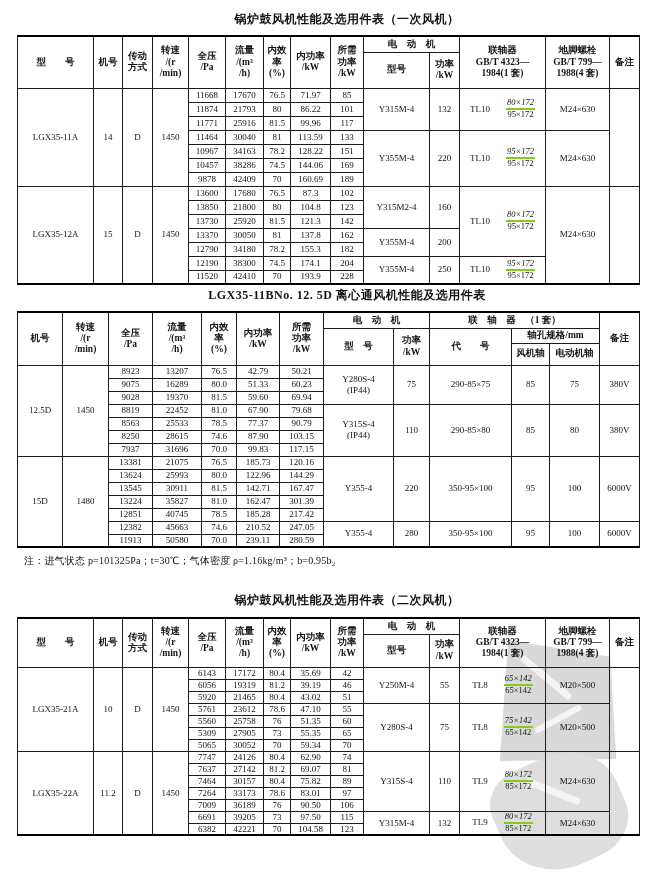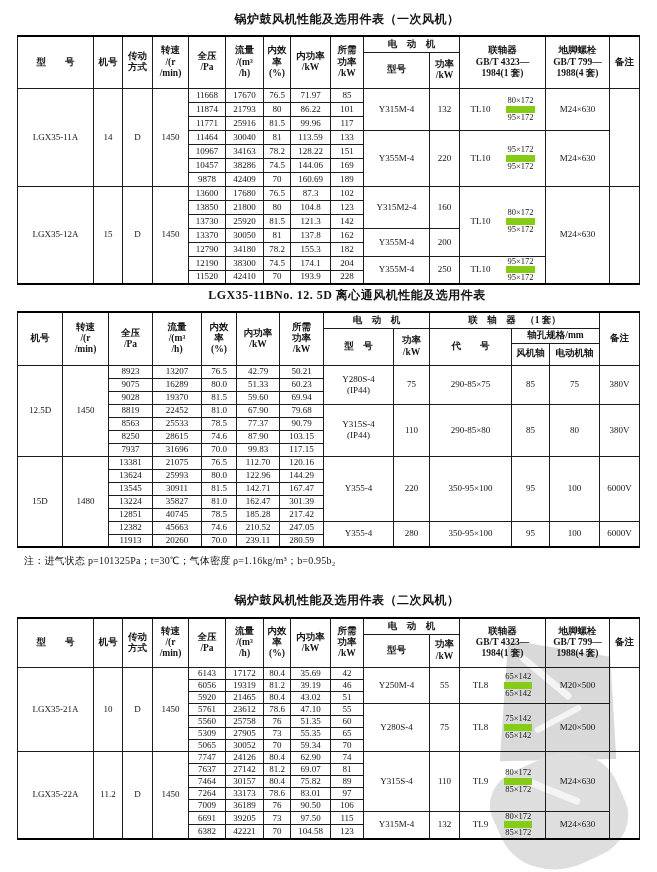--- a/index.html
+++ b/index.html
@@ -28,21 +28,21 @@
   th{font-weight:bold;font-size:9.5px;white-space:pre-wrap;}
   tr.grp td{border-top:1.5px solid #000;}
   .tb1 thead tr.h1{height:16px;} .tb1 thead tr.h2{height:36px;}
   .tb1 tbody tr{height:14px;}
   .tb2 thead tr.h1{height:16px;} .tb2 thead tr.h2{height:15px;} .tb2 thead tr.h3{height:22px;}
   .tb2 tbody tr{height:13px;}
   .tb3 thead tr.h1{height:16px;} .tb3 thead tr.h2{height:33px;}
   .tb3 tbody tr{height:12px;}
   .cw{display:inline-flex;align-items:center;gap:16px;}
   .frac{display:inline-flex;flex-direction:column;font-size:8.5px;line-height:1.15;}
-  .frac .ft{border-bottom:7px solid #84cc16;padding:0 1px;}
+  .frac .ft{border-bottom:2px solid #84cc16;padding:0 1px;font-style:italic;}
   .frac .fb{padding:0 1px;}
   .note{
     font-size:10px;margin:6px 0 0 24px;letter-spacing:0.2px;
   }
   
   .stamp{position:absolute;left:462px;top:628px;width:196px;height:244px;z-index:0;}
   .stamp .s1{
     position:absolute;left:14px;top:6px;width:158px;height:150px;background:#d9d9d9;
     transform:rotate(37deg);clip-path:polygon(0 32%,58% 0,100% 52%,42% 100%);
   }
@@ -391,21 +391,21 @@
           <td>70.0</td>
           <td>99.83</td>
           <td>117.15</td>
         </tr>
         <tr class="grp">
           <td rowspan="7">15D</td>
           <td rowspan="7">1480</td>
           <td>13381</td>
           <td>21075</td>
           <td>76.5</td>
-          <td>112.70</td>
+          <td>185.73</td>
           <td>120.16</td>
           <td rowspan="5">Y355-4</td>
           <td rowspan="5">220</td>
           <td rowspan="5">350-95×100</td>
           <td rowspan="5">95</td>
           <td rowspan="5">100</td>
           <td rowspan="5">6000V</td>
         </tr>
         <tr>
           <td>13624</td>
@@ -443,21 +443,21 @@
           <td>247.05</td>
           <td rowspan="2">Y355-4</td>
           <td rowspan="2">280</td>
           <td rowspan="2">350-95×100</td>
           <td rowspan="2">95</td>
           <td rowspan="2">100</td>
           <td rowspan="2">6000V</td>
         </tr>
         <tr>
           <td>11913</td>
-          <td>20260</td>
+          <td>50580</td>
           <td>70.0</td>
           <td>239.11</td>
           <td>280.59</td>
         </tr>
       </tbody>
   </table>
   <div class="note">注：进气状态 p=101325Pa；t=30℃；气体密度 ρ=1.16kg/m³；b=0.95b₂</div>
 
   <div class="tbl-title tt3">锅炉鼓风机性能及选用件表（二次风机）</div>
   <table class="tb3">

